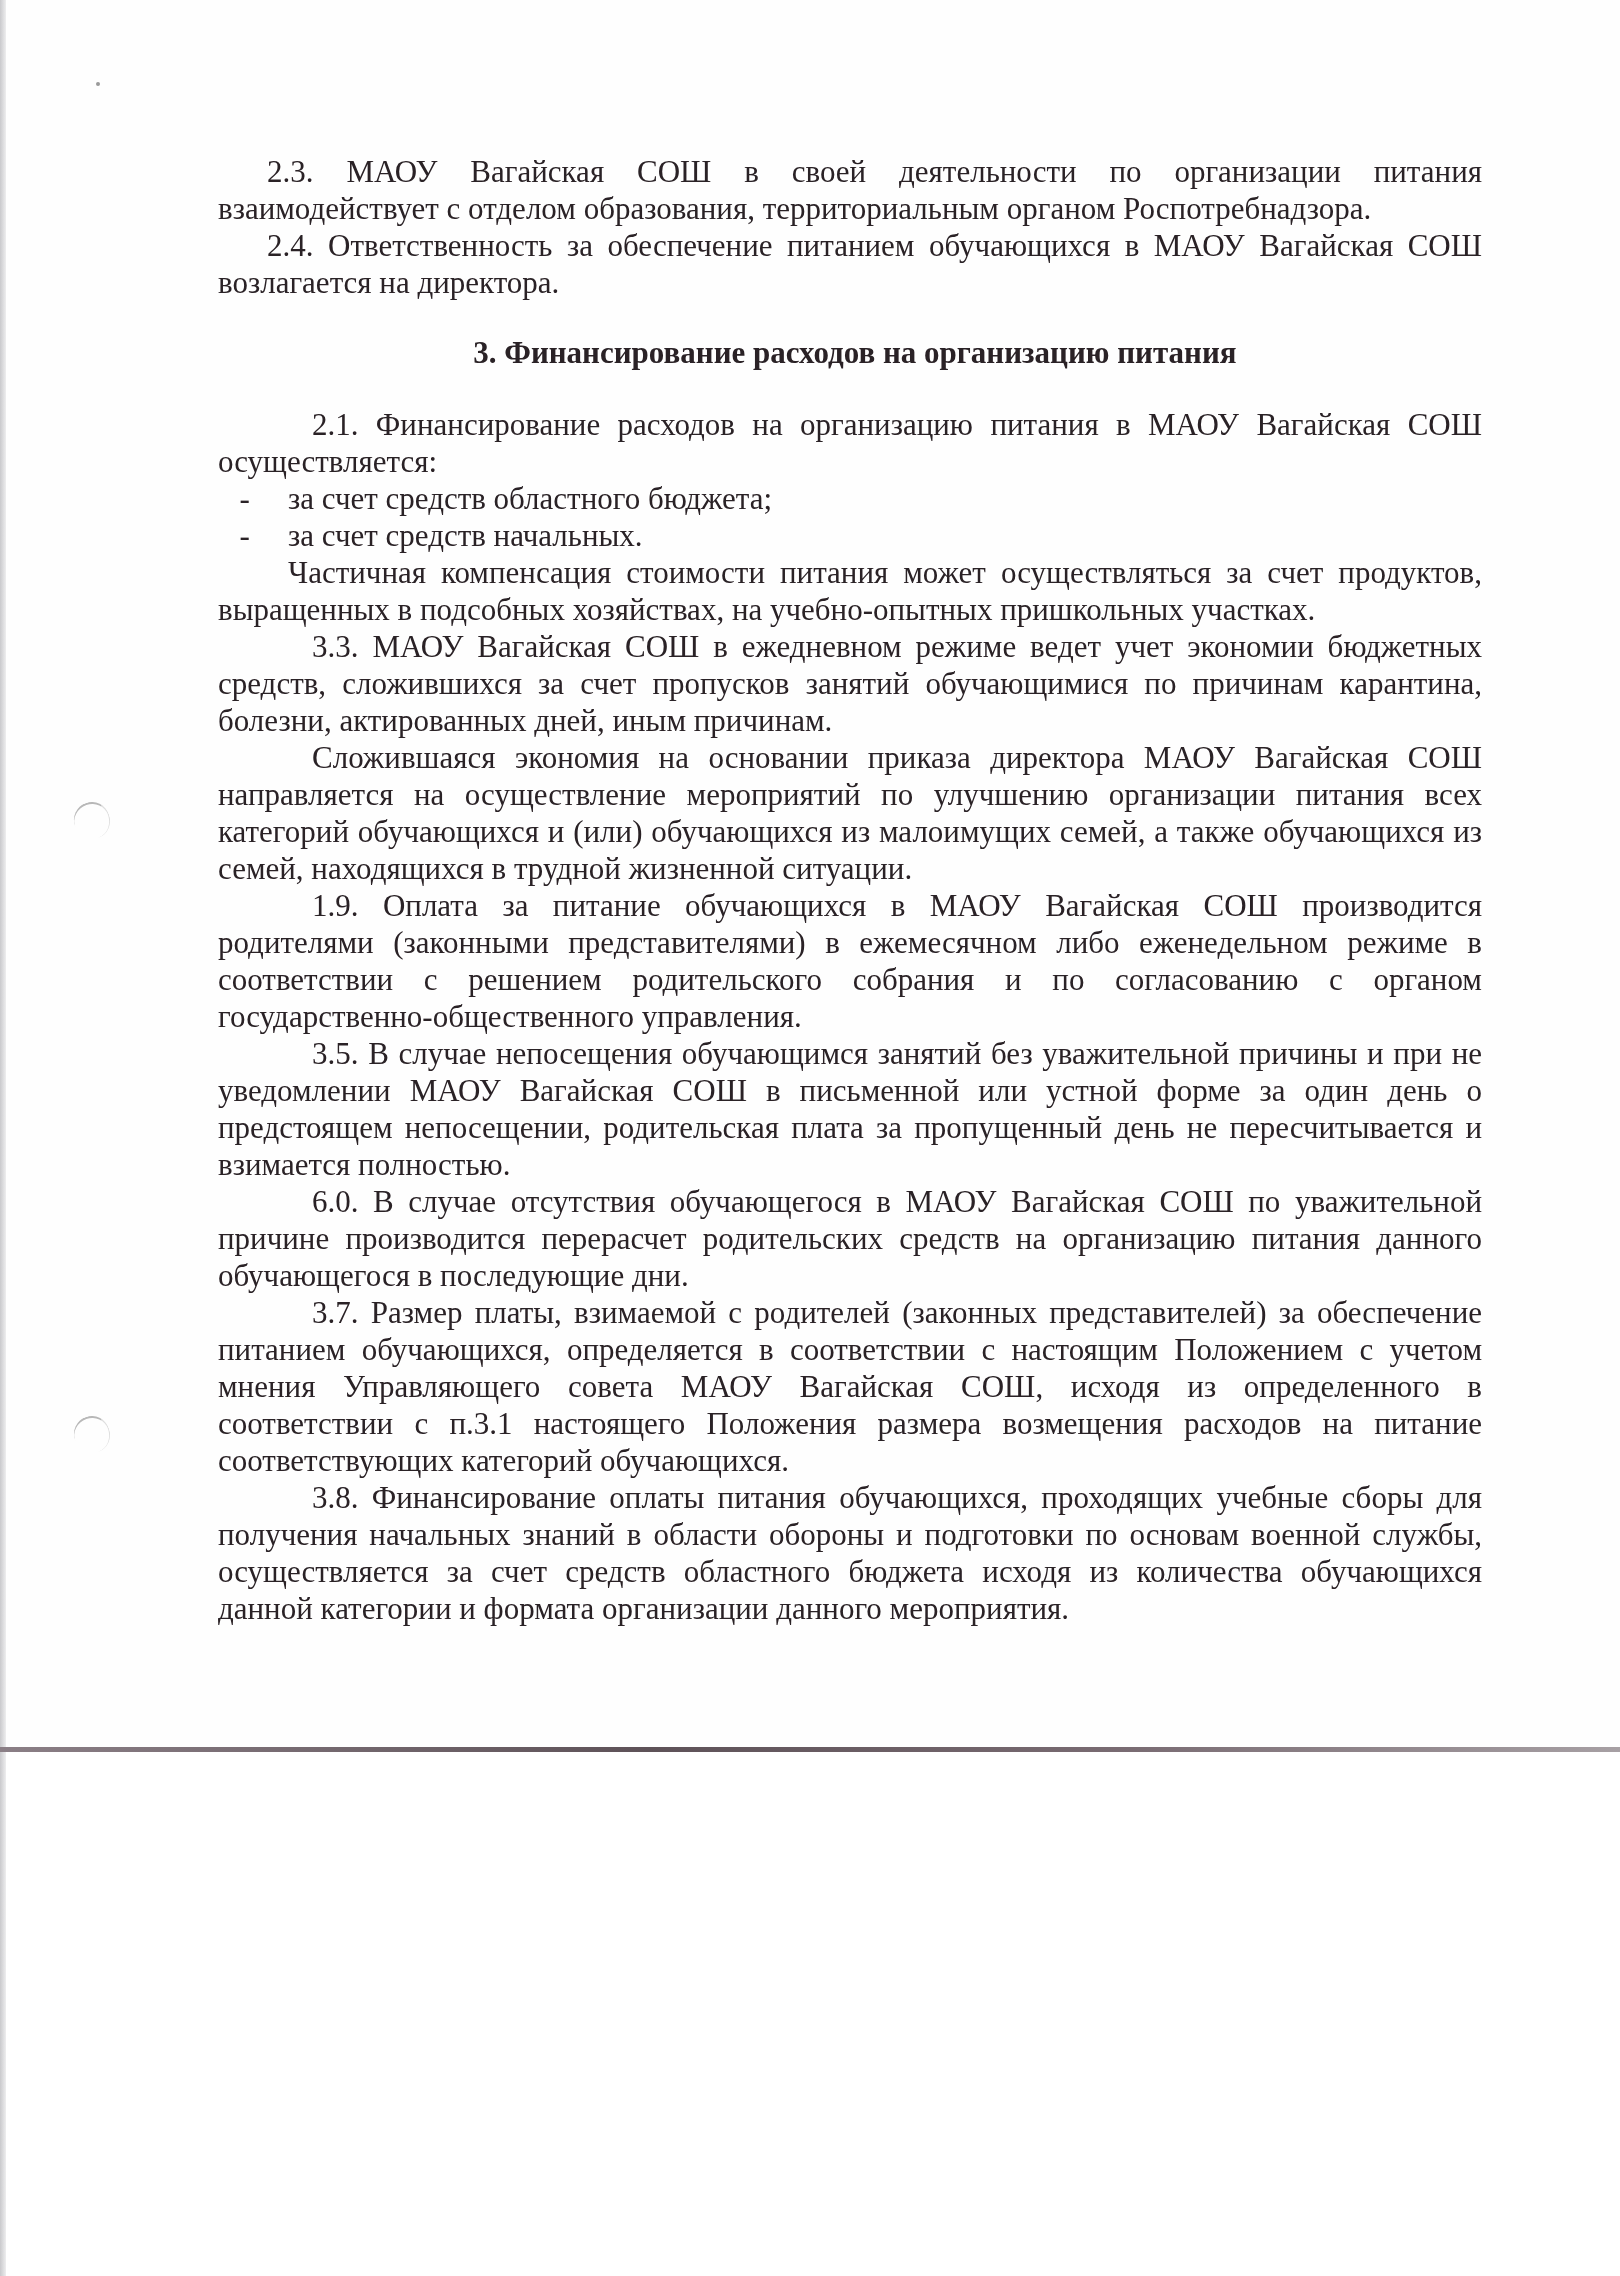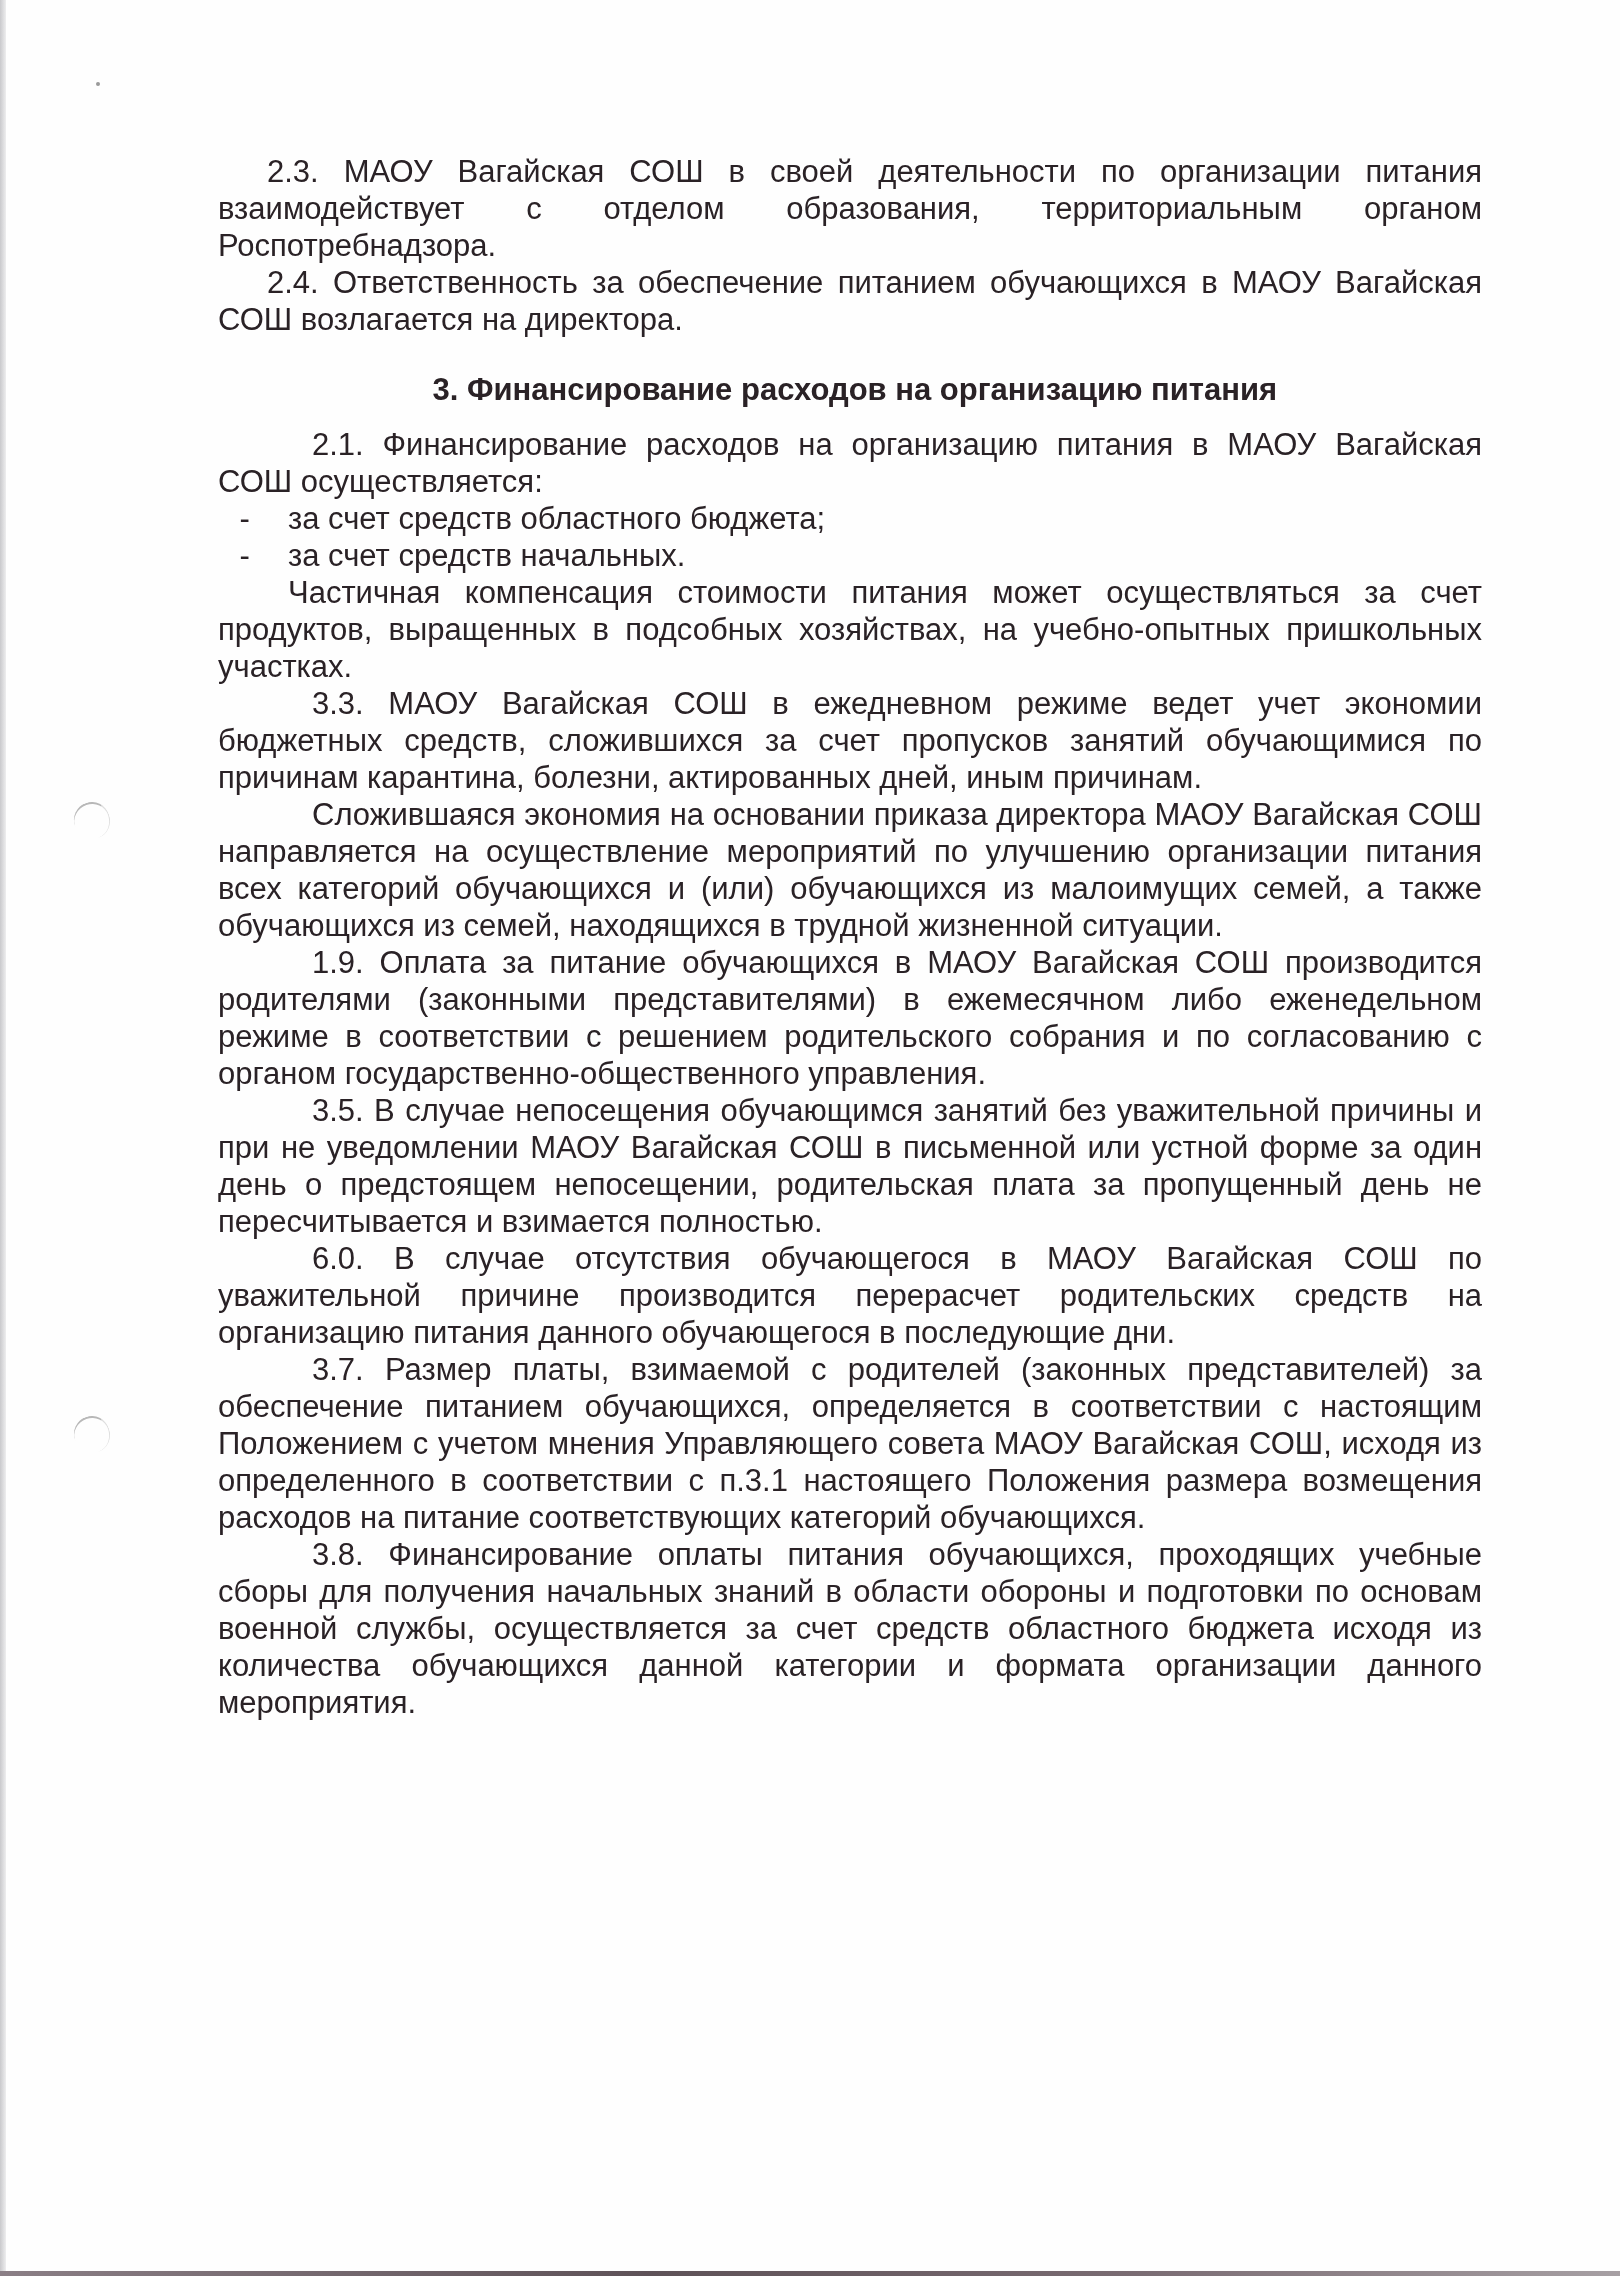--- a/index.html
+++ b/index.html
@@ -12,22 +12,23 @@
       background: #ffffff;
       position: relative;
       overflow: hidden;
       font-family: "Liberation Sans", sans-serif;
       color: #2a2226;
     }
     .page {
       position: absolute;
       left: 0; top: 0;
       width: 1621px;
-      height: 2276px;
+      height: 1752px;
       background: #fefefe;
+      font-family: Liberation Serif, serif;
     }
     .left-edge {
       position: absolute;
       left: 0; top: 0;
       width: 5.9px;
       height: 2276px;
       background: linear-gradient(to right, #c9c9cc, #eeeeef);
     }
     .bottom-edge {
       position: absolute;
@@ -70,21 +71,21 @@
     }
     .indent1 { text-indent: 49px; }
     .indent2 { text-indent: 94px; }
     .indent-c { text-indent: 70px; }
     .heading {
       font-weight: bold;
       text-align: center;
       margin: 0;
       font-size: 31px;
     }
-    .h3 { margin-top: 33px; margin-bottom: 18px; padding-left: 9.8px; }
+    .h3 { margin-top: 33px; margin-bottom: 35px; padding-left: 9.8px; }
     .h4 { margin-top: 35px; padding-left: 41px; }
     .bullet {
       display: flex;
       margin: 0;
     }
     .bullet .dash {
       width: 70px;
       padding-left: 21.5px;
       box-sizing: border-box;
       flex: none;

